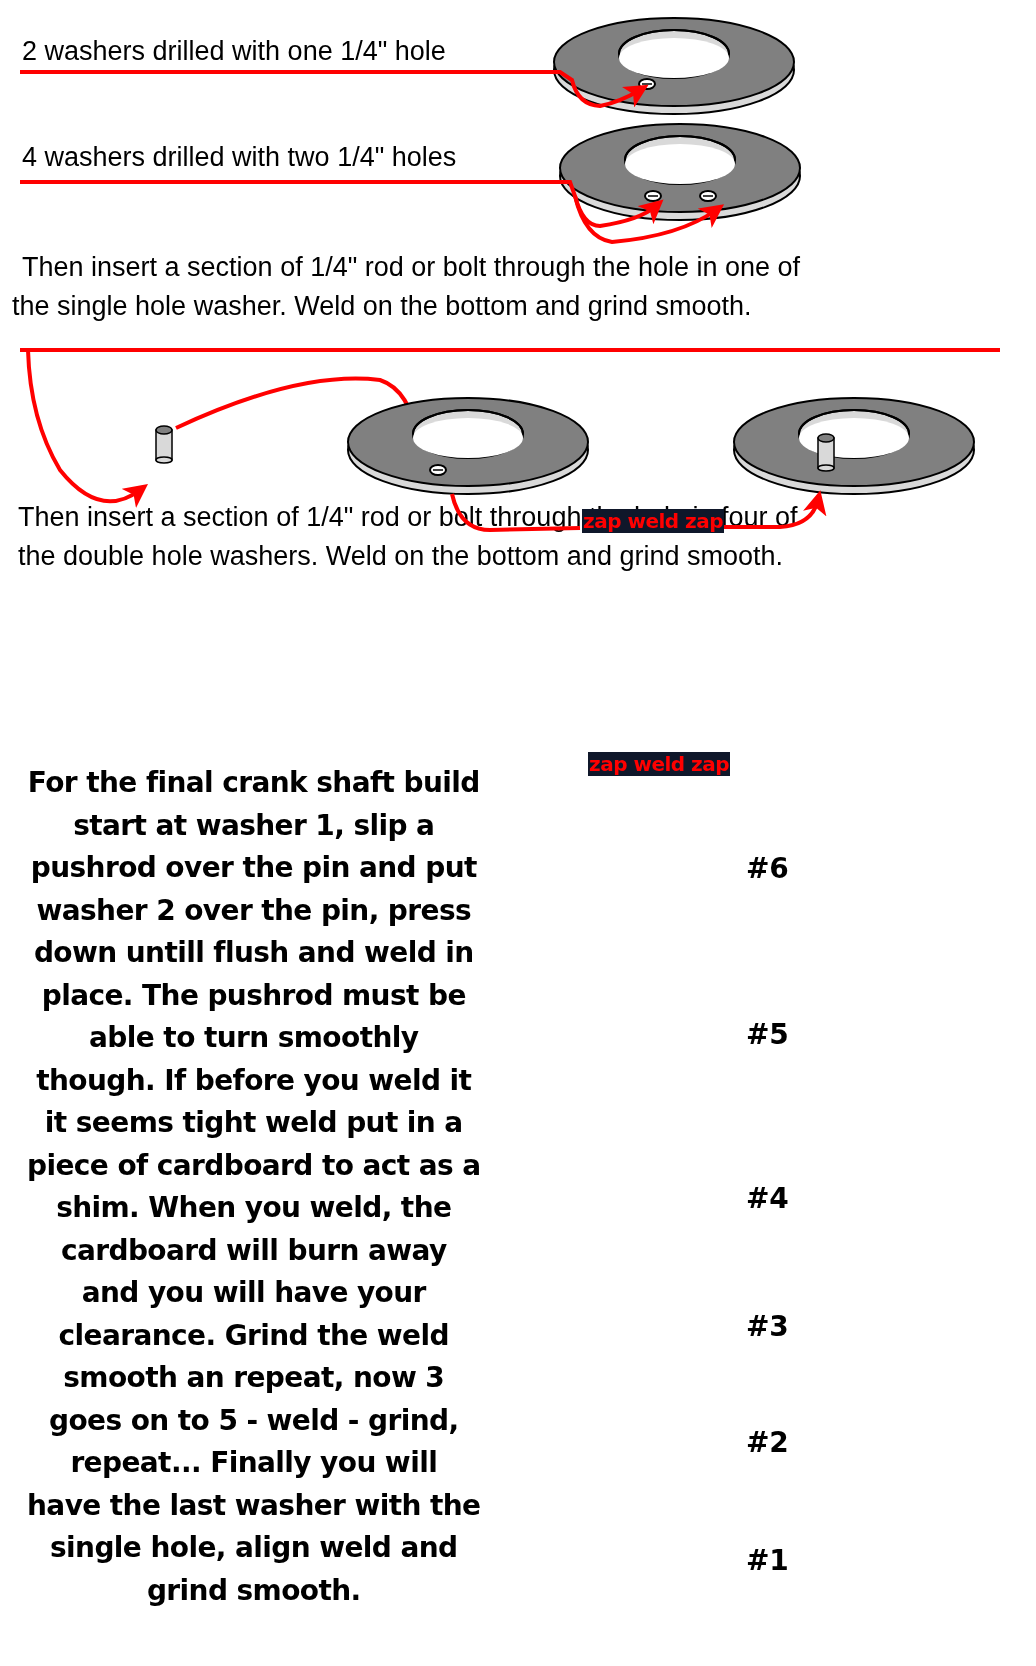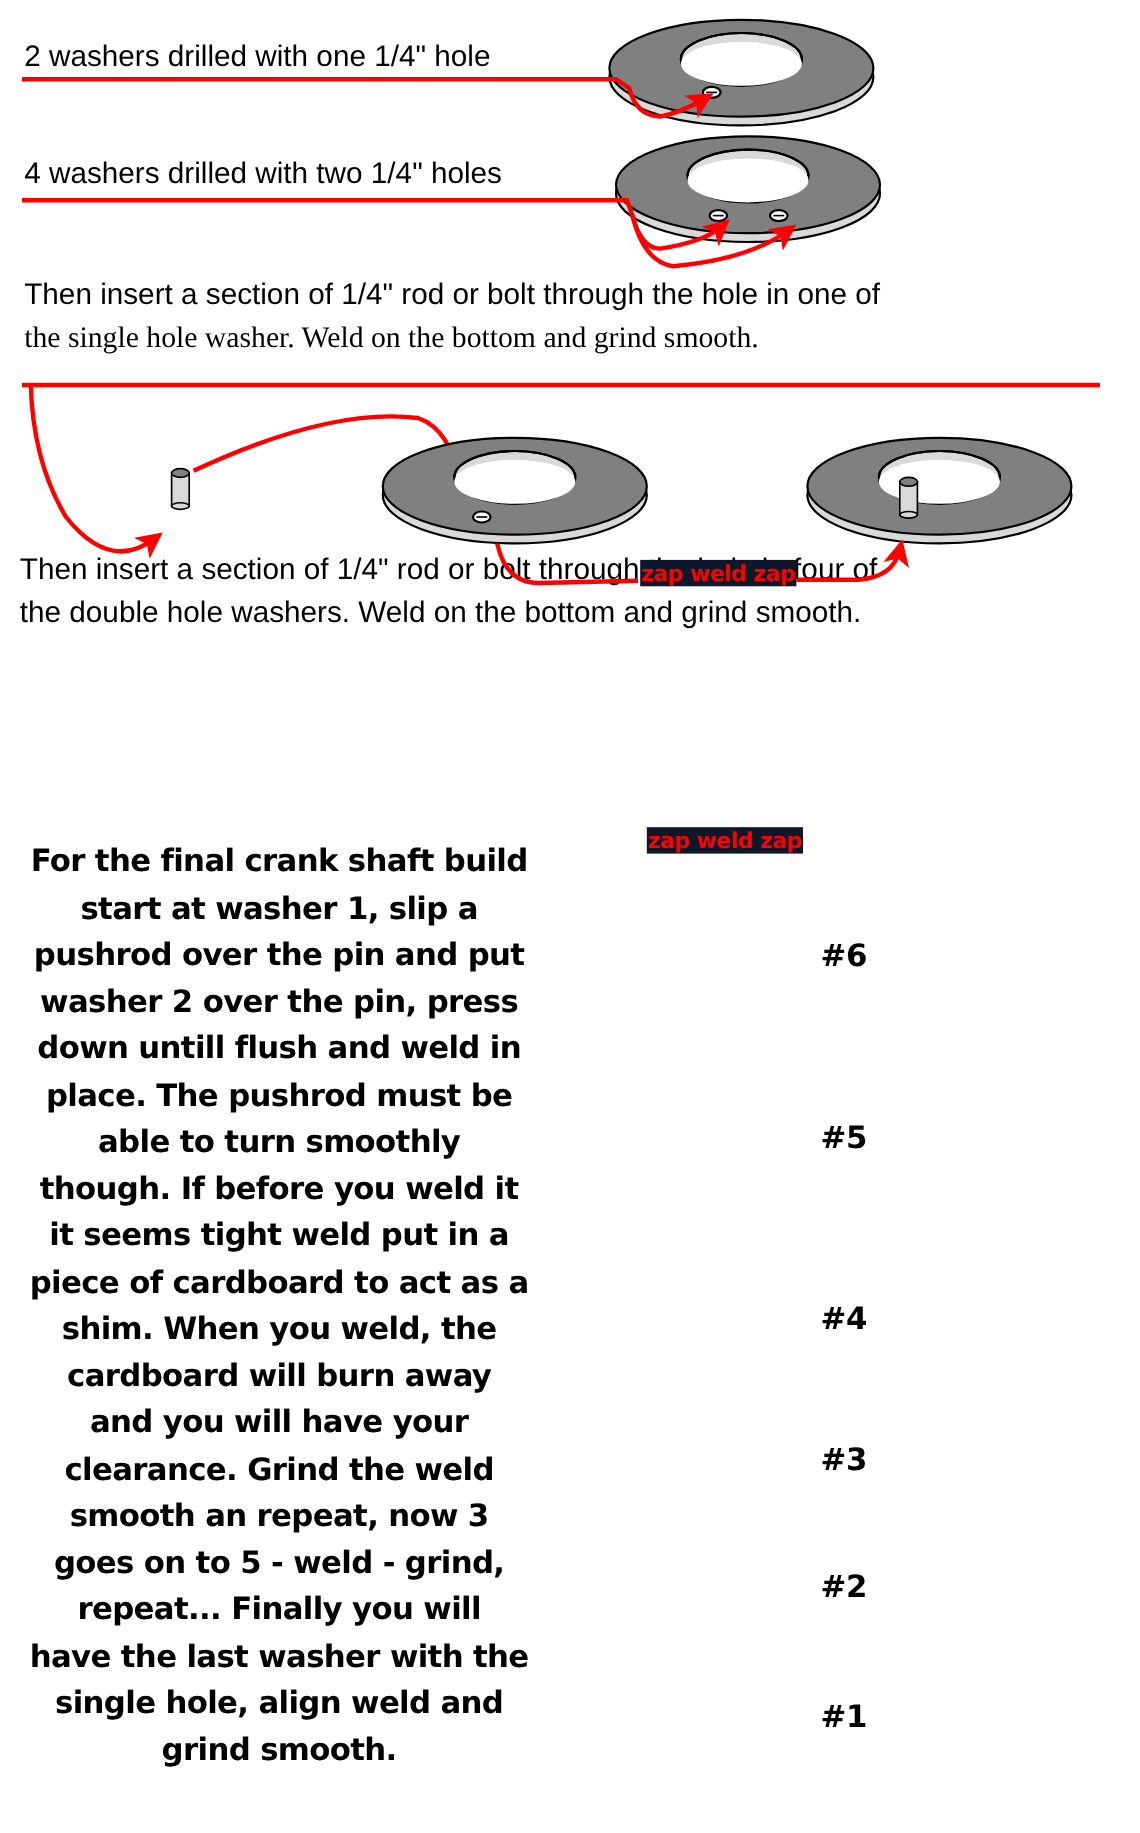--- a/index.html
+++ b/index.html
@@ -16,21 +16,21 @@
 </head>
 <body>
 
 
 
 
 <div class="txt hdr" style="left:22px;top:36px;">2 washers drilled with one 1/4" hole</div>
 <div class="txt hdr" style="left:22px;top:142px;">4 washers drilled with two 1/4" holes</div>
 
 <div class="txt hdr" style="left:22px;top:252px;">Then insert a section of 1/4" rod or bolt through the hole in one of</div>
-<div class="txt hdr" style="left:22px;top:291px;font-family:Liberation Serif, serif;">the single hole washer.  Weld on the bottom and grind smooth.</div>
+<div class="txt hdr" style="left:12px;top:291px;">the single hole washer.  Weld on the bottom and grind smooth.</div>
 
 <div class="txt hdr" style="left:18px;top:502px;">Then insert a section of 1/4" rod or bolt through the hole in four of</div>
 <div class="txt hdr" style="left:18px;top:541px;">the double hole washers.  Weld on the bottom and grind smooth.</div>
 
 <div class="txt para" style="left:27px;top:762px;">
   <div>For the final crank shaft build</div>
   <div>start at washer 1, slip a</div>
   <div>pushrod over the pin and put</div>
   <div>washer 2 over the pin, press</div>
   <div>down untill flush and weld in</div>

